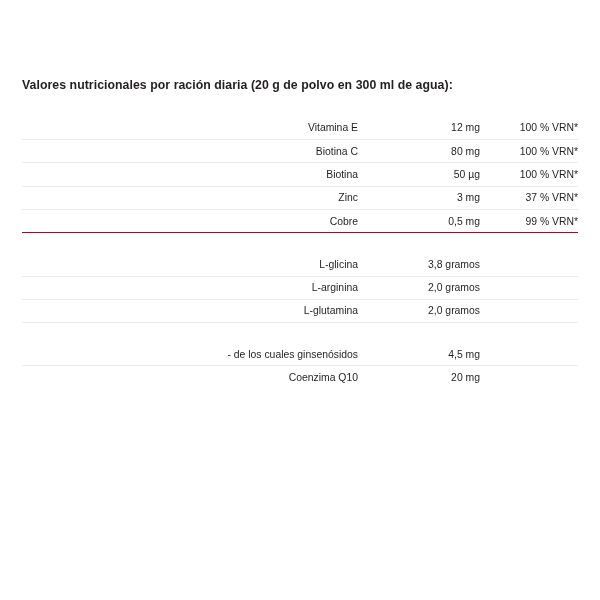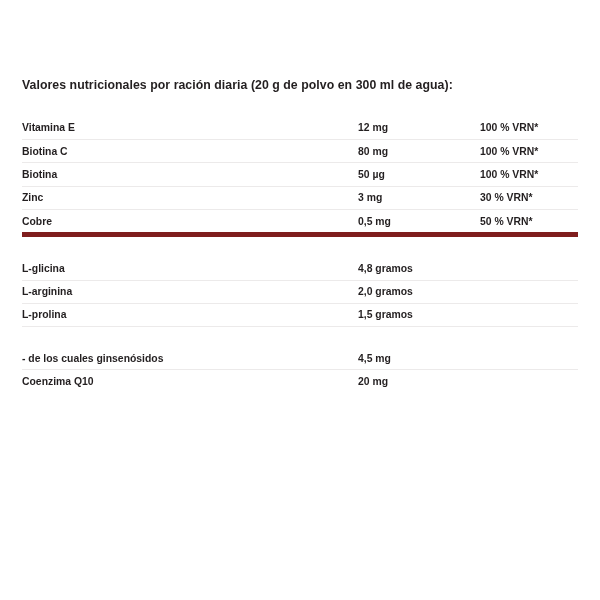--- a/index.html
+++ b/index.html
@@ -29,37 +29,38 @@
     line-height: 1.2;
     margin: 0 0 24px 0;
   }
   table.nutri {
     width: 556px;
     border-collapse: collapse;
     table-layout: fixed;
   }
   table.nutri td {
     font-size: 10.4px;
-    font-weight: 700;
+    font-weight: 400;
     color: #231f20;
     padding: 0;
     height: 22.3px;
     vertical-align: middle;
     border-bottom: 1px solid #eceaea;
     white-space: nowrap;
+    text-align: right;
   }
   td.c-name   { width: 336px; padding-left: 2px; }
   td.c-amount { width: 122px; }
   td.c-vrn    { width: 98px; }
   tr.spacer td {
     height: 20px;
     border-bottom: none;
   }
   tr.group-end td {
-    border-bottom: 5px solid #7f1d1d;
+    border-bottom: 1px solid #7f1d1d;
   }
   tr.last-row td {
     border-bottom: none;
   }
 </style>
 </head>
 <body>
 
 <div class="page">
 
@@ -79,47 +80,47 @@
         <td class="c-vrn">100 % VRN*</td>
       </tr>
       <tr>
         <td class="c-name">Biotina</td>
         <td class="c-amount">50 µg</td>
         <td class="c-vrn">100 % VRN*</td>
       </tr>
       <tr>
         <td class="c-name">Zinc</td>
         <td class="c-amount">3 mg</td>
-        <td class="c-vrn">30 % VRN*</td>
+        <td class="c-vrn">37 % VRN*</td>
       </tr>
       <tr class="group-end">
         <td class="c-name">Cobre</td>
         <td class="c-amount">0,5 mg</td>
-        <td class="c-vrn">50 % VRN*</td>
+        <td class="c-vrn">99 % VRN*</td>
       </tr>
 
       <tr class="spacer">
         <td></td>
         <td></td>
         <td></td>
       </tr>
 
       <tr>
         <td class="c-name">L-glicina</td>
-        <td class="c-amount">4,8 gramos</td>
+        <td class="c-amount">3,8 gramos</td>
         <td class="c-vrn"></td>
       </tr>
       <tr>
         <td class="c-name">L-arginina</td>
         <td class="c-amount">2,0 gramos</td>
         <td class="c-vrn"></td>
       </tr>
       <tr>
-        <td class="c-name">L-prolina</td>
-        <td class="c-amount">1,5 gramos</td>
+        <td class="c-name">L-glutamina</td>
+        <td class="c-amount">2,0 gramos</td>
         <td class="c-vrn"></td>
       </tr>
 
       <tr class="spacer">
         <td></td>
         <td></td>
         <td></td>
       </tr>
 
       <tr>

